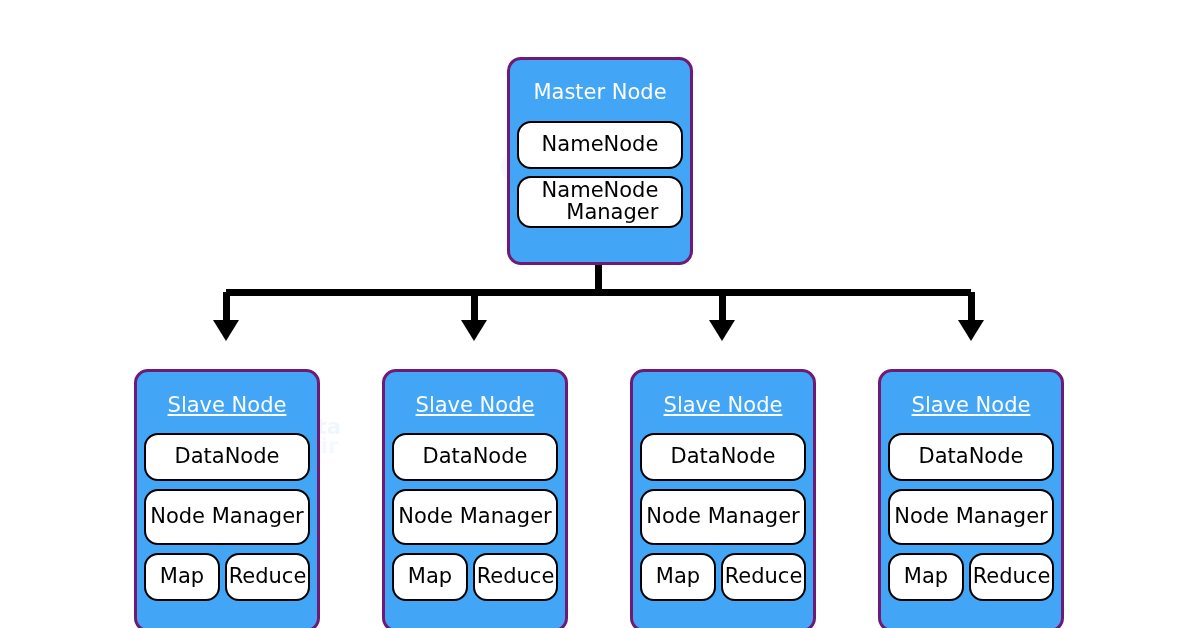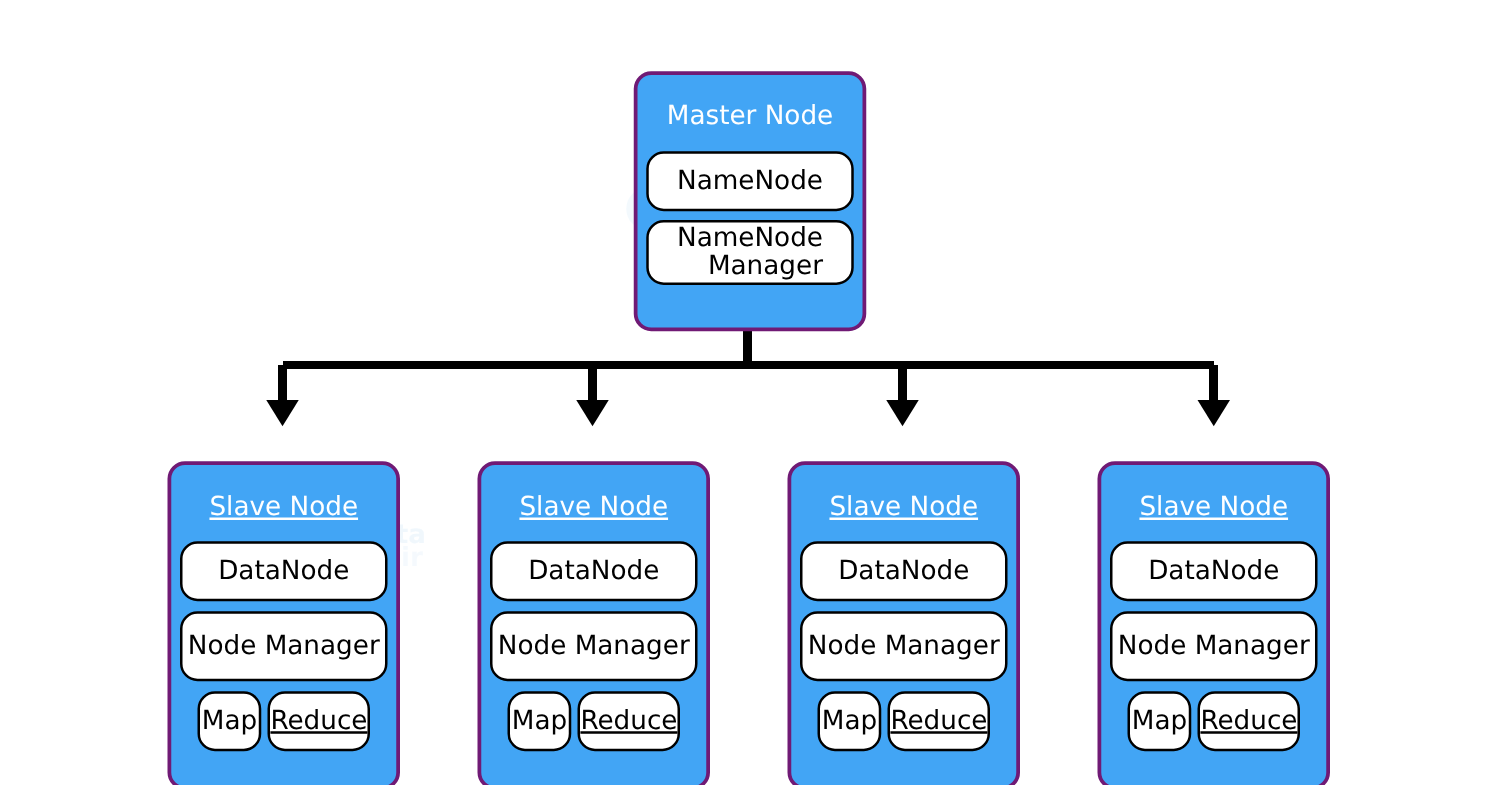--- a/index.html
+++ b/index.html
@@ -118,30 +118,29 @@
   .master .chip.rm { height: 52px; }
 
   
   .slave .chip { margin-bottom: 8px; }
   .slave .chip.datanode { height: 48px; }
   .slave .chip.nodemanager { height: 56px; }
 
   .mr-row {
     display: flex;
     gap: 5px;
-    width: 138px;
+    width: 166px;
   }
   .chip.map {
     width: 76px;
     height: 48px;
   }
   .chip.reduce {
     width: 85px;
     height: 48px;
-    text-decoration: underline;
   }
 </style>
 </head>
 <body>
 
 <div id="canvas">
 
   <div class="wm" style="left:501px; top:148px;">
     <span class="wm-logo"></span>
     <span class="wm-text">

